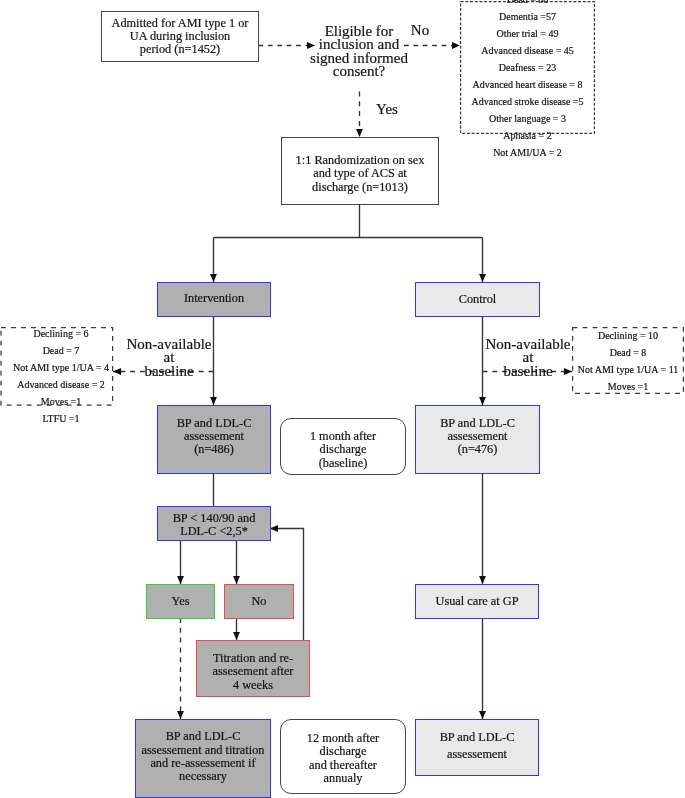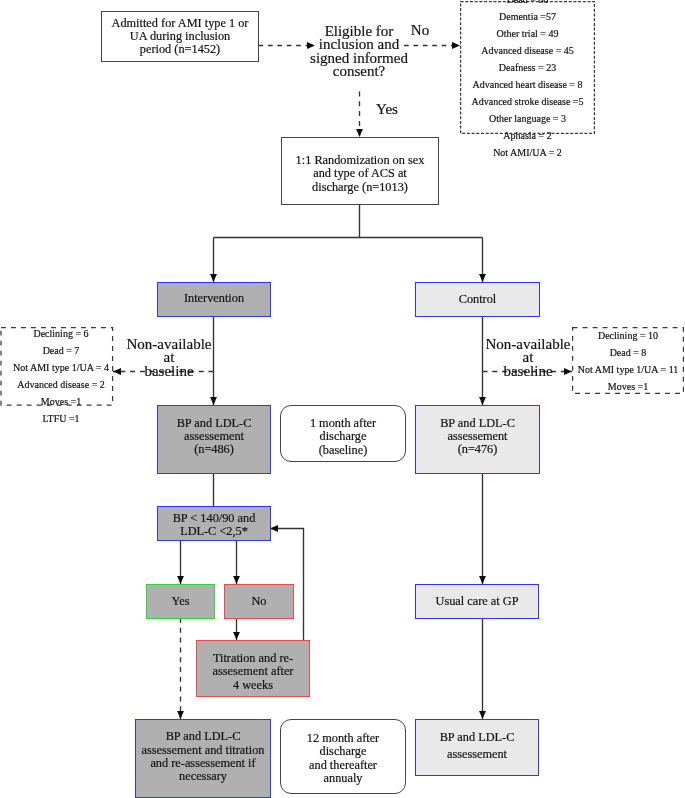--- a/index.html
+++ b/index.html
@@ -104,21 +104,21 @@
   </div>
 
   <div class="node dash" style="left:572px;top:327px;width:112px;height:67px;">
     <span>Declining = 10<br>Dead = 8<br>Not AMI type 1/UA = 11<br>Moves =1</span>
   </div>
 
   <div class="node b-gray" style="left:157px;top:405px;width:114px;height:69px;padding-bottom:6px;">
     <span>BP and LDL-C<br>assessement<br>(n=486)</span>
   </div>
 
-  <div class="node round" style="left:280px;top:405px;width:126px;height:57px;padding-top:7px;">
+  <div class="node round" style="left:280px;top:418px;width:126px;height:57px;padding-top:7px;">
     <span>1 month after<br>discharge<br>(baseline)</span>
   </div>
 
   <div class="node b-light" style="left:415px;top:405px;width:125px;height:69px;padding-bottom:6px;">
     <span>BP and LDL-C<br>assessement<br>(n=476)</span>
   </div>
 
   <div class="node b-gray" style="left:157px;top:506px;width:114px;height:35px;padding-top:3px;">
     <span>BP &lt; 140/90 and<br>LDL-C &lt;2,5*</span>
   </div>

